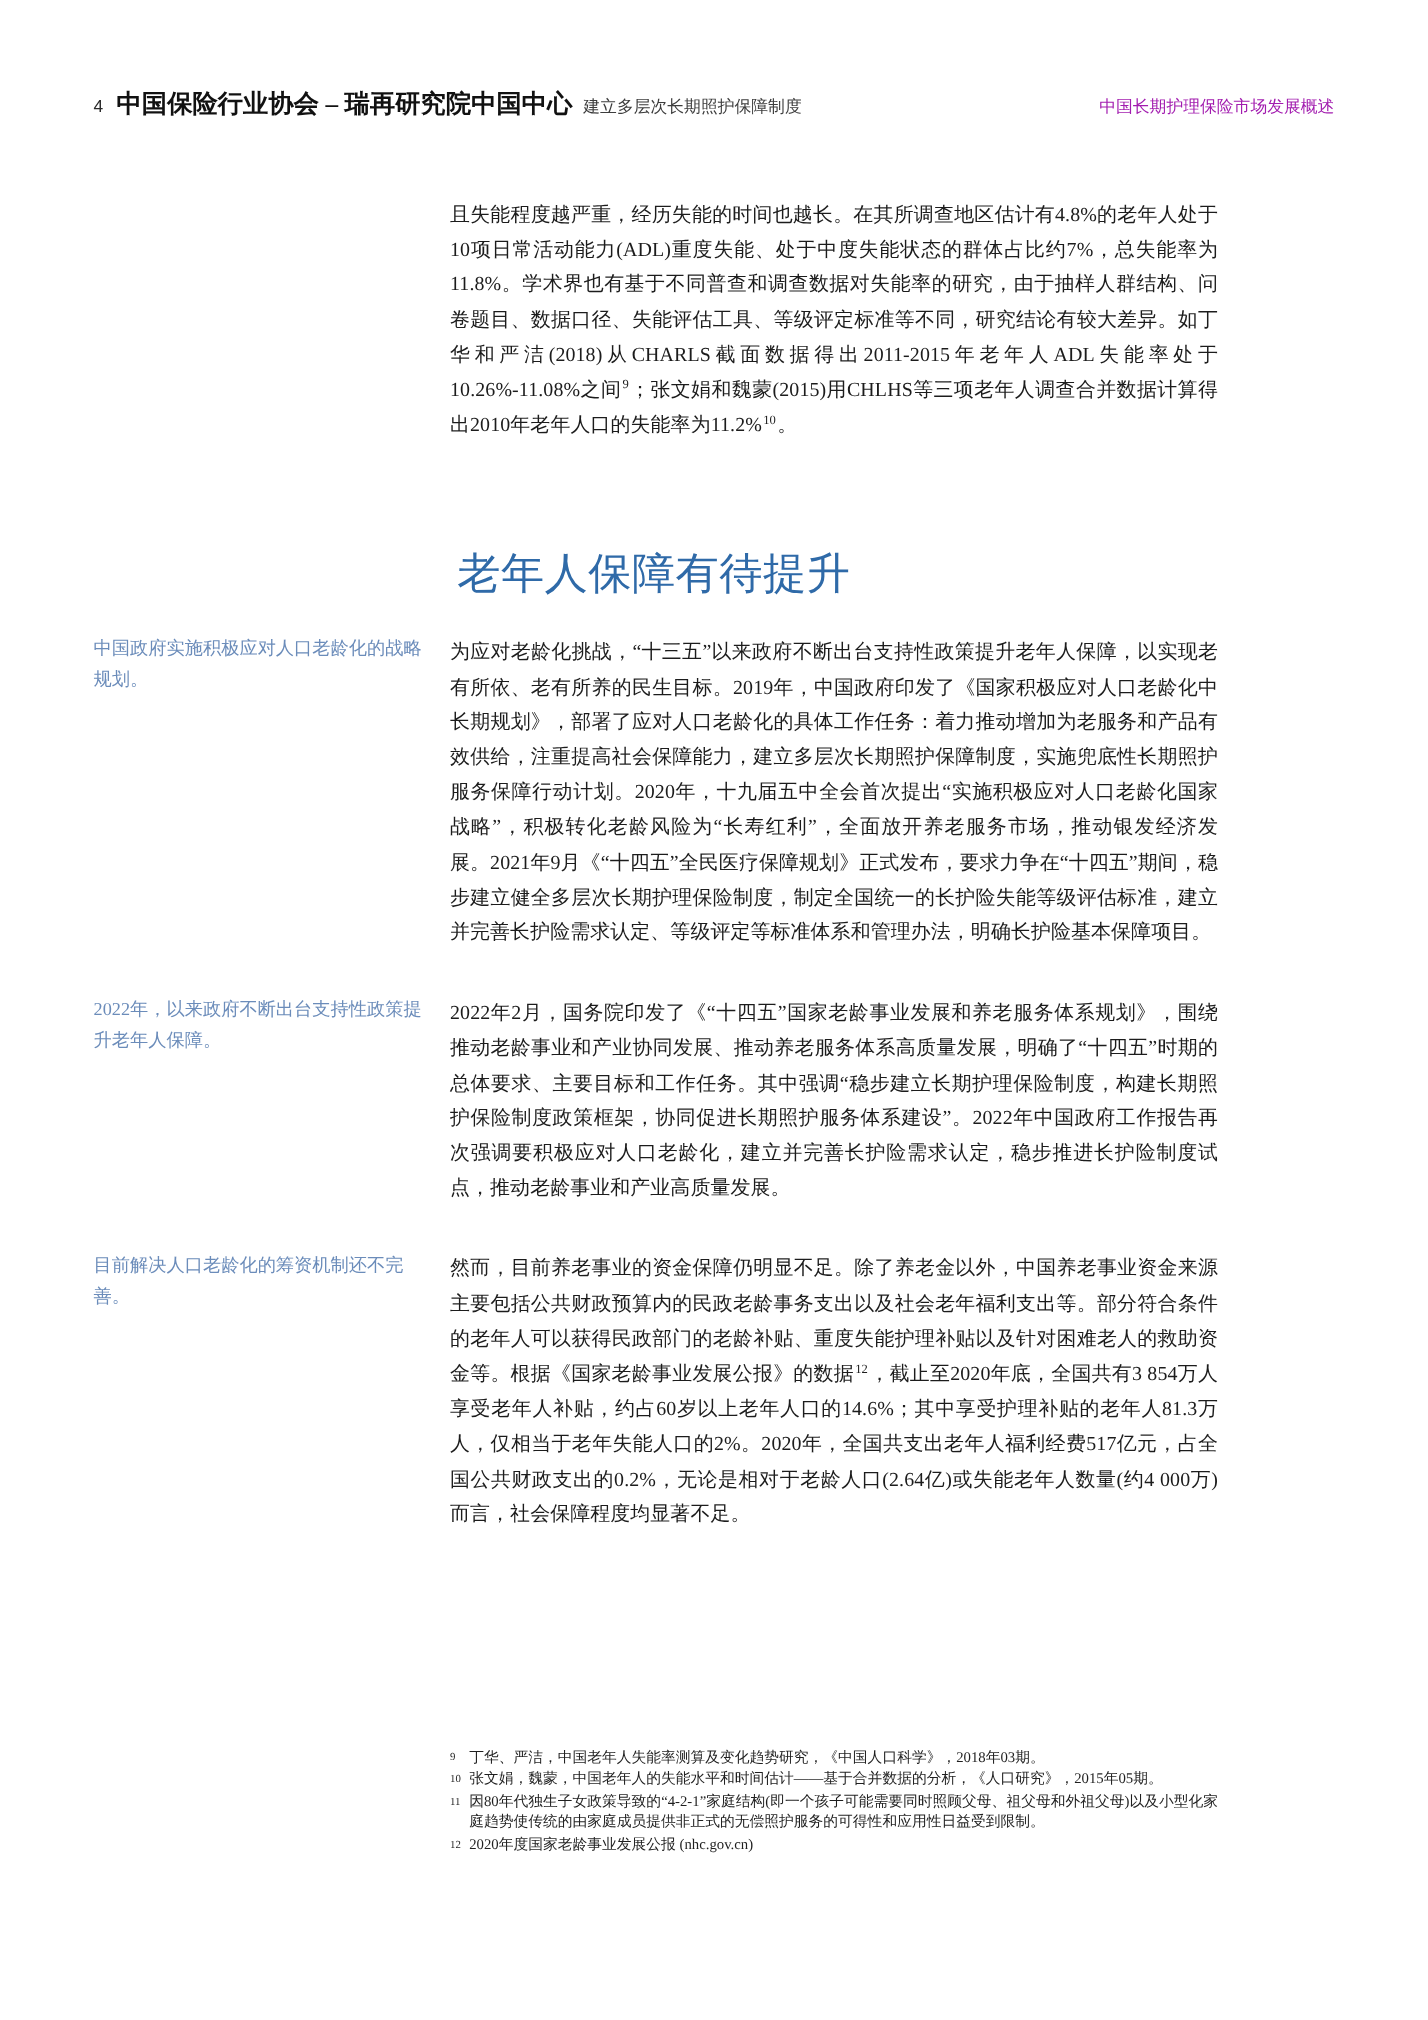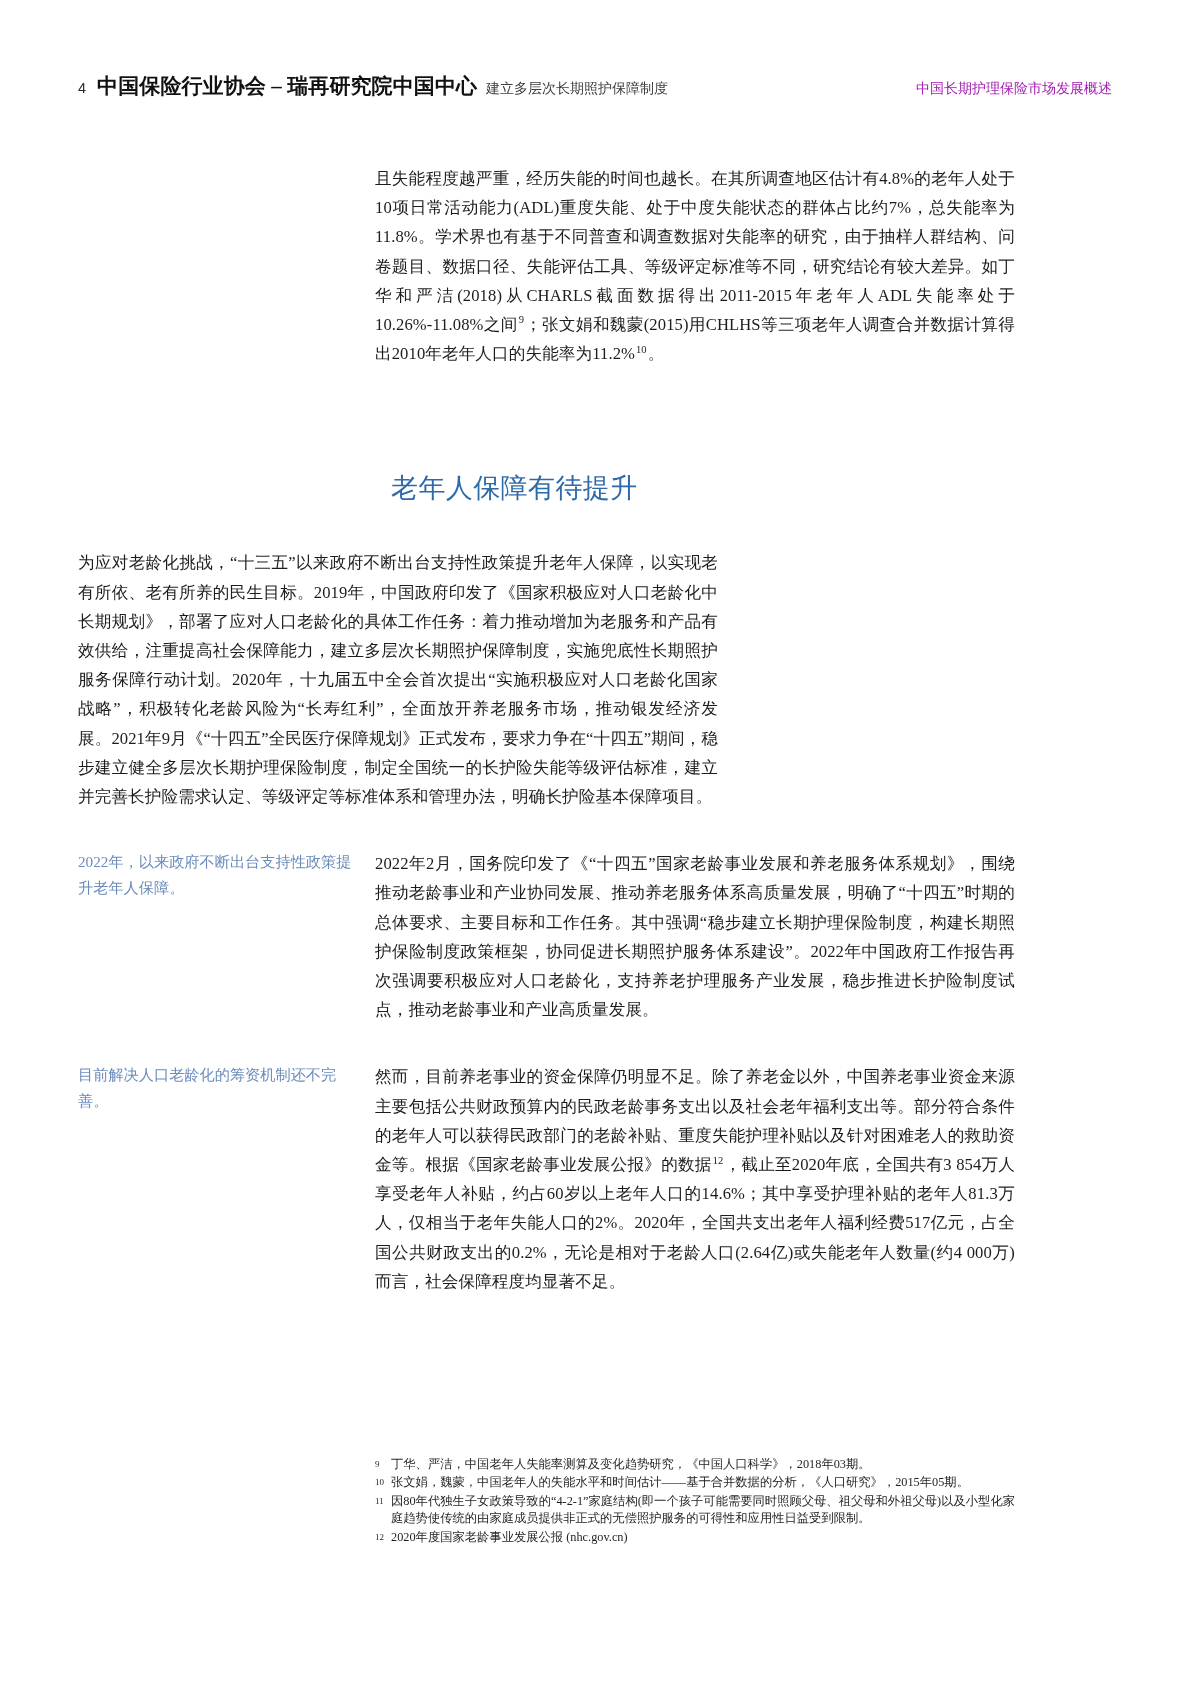--- a/index.html
+++ b/index.html
@@ -100,23 +100,23 @@
   }
   .sup {
     font-size: 10.5px;
     vertical-align: super;
     line-height: 0;
     padding: 0 1px;
   }
 
   
   .section-heading {
-    margin: 16px;
+    margin: 6px;
     color: #2f6aa8;
-    font-size: 27px;
+    font-size: 36px;
     font-weight: normal;
     line-height: 36px;
     letter-spacing: 0.4px;
   }
 
   
   .sp-para  { height: 38px; }
   .sp-head  { height: 48px; }
   .sp-headb { height: 26px; }
 
@@ -180,33 +180,36 @@
     <div class="block">
       <div class="margin-col"></div>
       <div class="main-col">
         <h2 class="section-heading">老年人保障有待提升</h2>
       </div>
     </div>
 
     <div class="sp-headb"></div>
 
     <div class="block">
+      <div class="margin-col">
+        <div class="note">中国政府实施积极应对人口老龄化的战略规划。</div>
+      </div>
       <div class="main-col">
         <p class="para">为应对老龄化挑战，“十三五”以来政府不断出台支持性政策提升老年人保障，以实现老有所依、老有所养的民生目标。2019年，中国政府印发了《国家积极应对人口老龄化中长期规划》，部署了应对人口老龄化的具体工作任务：着力推动增加为老服务和产品有效供给，注重提高社会保障能力，建立多层次长期照护保障制度，实施兜底性长期照护服务保障行动计划。2020年，十九届五中全会首次提出“实施积极应对人口老龄化国家战略”，积极转化老龄风险为“长寿红利”，全面放开养老服务市场，推动银发经济发展。2021年9月《“十四五”全民医疗保障规划》正式发布，要求力争在“十四五”期间，稳步建立健全多层次长期护理保险制度，制定全国统一的长护险失能等级评估标准，建立并完善长护险需求认定、等级评定等标准体系和管理办法，明确长护险基本保障项目。</p>
       </div>
     </div>
 
     <div class="sp-para"></div>
 
     <div class="block">
       <div class="margin-col">
         <div class="note">2022年，以来政府不断出台支持性政策提升老年人保障。</div>
       </div>
       <div class="main-col">
-        <p class="para">2022年2月，国务院印发了《“十四五”国家老龄事业发展和养老服务体系规划》，围绕推动老龄事业和产业协同发展、推动养老服务体系高质量发展，明确了“十四五”时期的总体要求、主要目标和工作任务。其中强调“稳步建立长期护理保险制度，构建长期照护保险制度政策框架，协同促进长期照护服务体系建设”。2022年中国政府工作报告再次强调要积极应对人口老龄化，支持养老护理服务产业发展，稳步推进长护险制度试点，推动老龄事业和产业高质量发展。</p>
+        <p class="para">2022年2月，国务院印发了《“十四五”国家老龄事业发展和养老服务体系规划》，围绕推动老龄事业和产业协同发展、推动养老服务体系高质量发展，明确了“十四五”时期的总体要求、主要目标和工作任务。其中强调“稳步建立长期护理保险制度，构建长期照护保险制度政策框架，协同促进长期照护服务体系建设”。2022年中国政府工作报告再次强调要积极应对人口老龄化，建立并完善长护险需求认定，稳步推进长护险制度试点，推动老龄事业和产业高质量发展。</p>
       </div>
     </div>
 
     <div class="sp-para"></div>
 
     <div class="block">
       <div class="margin-col">
         <div class="note">目前解决人口老龄化的筹资机制还不完善。</div>
       </div>
       <div class="main-col">

